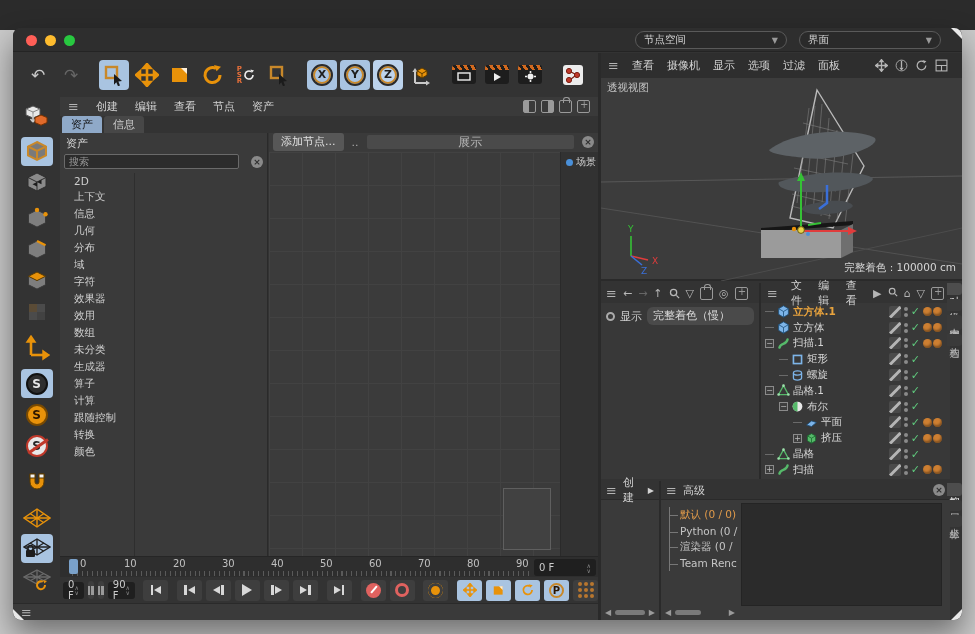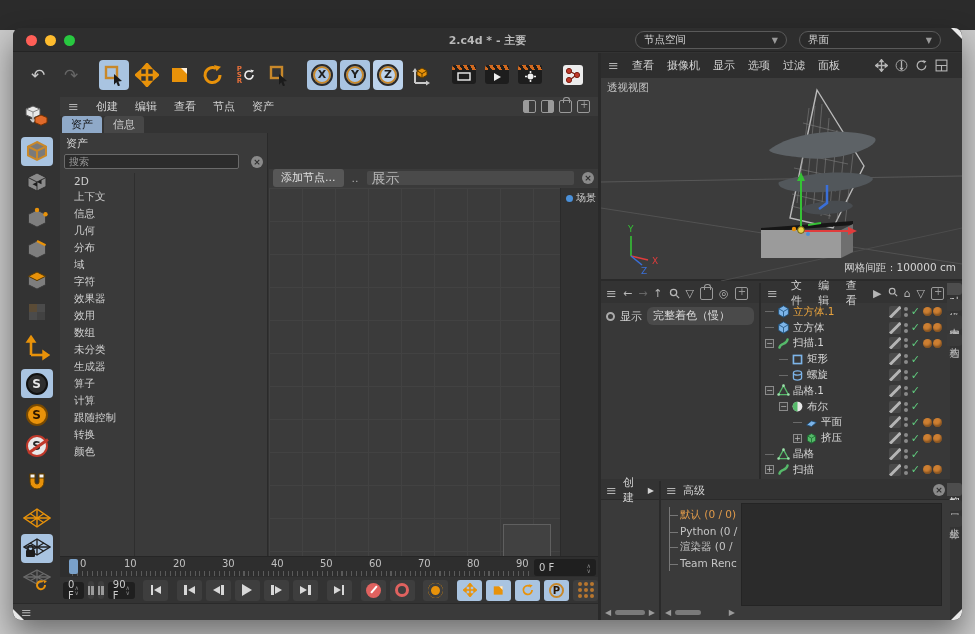--- a/index.html
+++ b/index.html
@@ -55,25 +55,25 @@
   .asset { position:absolute; left:47px; top:105px; width:208px; bottom:64px; background:#3a3a3a; border-right:1px solid #2a2a2a; }
   .asset-title { padding:3px 0 2px 6px; color:#d8d8d8; }
   .search-row { display:flex; align-items:center; gap:12px; padding:1px 4px; }
   .search-input { flex:1; height:15px; background:#2c2c2c; border:1px solid #6a6a6a; border-radius:2px; color:#ddd; font-size:10px; padding:0 4px; outline:none; }
   .search-input::placeholder { color:#9a9a9a; }
   .xcirc { width:12px; height:12px; border-radius:50%; background:#8a8a8a; color:#2e2e2e; font-size:9px; line-height:12px; text-align:center; font-weight:bold; }
   .cats { position:absolute; left:0; top:40px; bottom:0; width:75px; border-right:1px solid #2e2e2e; overflow:hidden; }
   .cat { padding:1.5px 0 1.5px 14px; color:#cfcfcf; font-size:10.5px; white-space:nowrap; }
 
   
-  .nodeed { position:absolute; left:256px; top:105px; width:329px; bottom:64px; background:#3b3b3b;margin-top:36px; }
+  .nodeed { position:absolute; left:256px; top:105px; width:329px; bottom:64px; background:#3b3b3b; }
   .ne-head { height:18px; display:flex; align-items:center; gap:8px; padding:1px 4px; background:#3a3a3a; }
   .ne-add { background:#575757; border-radius:3px; padding:1px 8px 2px; color:#e0e0e0; }
   .ne-dots { color:#aaa; }
-  .ne-filter { flex:1; height:14px; background:#4a4a4a; border:none; border-radius:2px; color:#c9c9c9; padding:0 5px; font-size:14px; outline:none; }
+  .ne-filter { flex:1; height:14px; background:#4a4a4a; border:none; border-radius:2px; color:#c9c9c9; padding:0 5px; font-size:12px; outline:none;text-align:center; }
   .ne-filter::placeholder{ color:#b5b5b5; }
   .ne-grid { position:absolute; left:0; top:19px; right:0; bottom:0;
     background-image:linear-gradient(#424242 1px,transparent 1px),linear-gradient(90deg,#424242 1px,transparent 1px);
     background-size:33px 33px; }
   .ne-strip { position:absolute; right:0; top:19px; width:38px; bottom:0; background:#323232; border-left:1px solid #2a2a2a; }
   .ne-scene { position:absolute; right:2px; top:22px; display:flex; align-items:center; gap:3px; color:#d0d0d0; font-size:10px; }
   .bluedot { width:7px; height:7px; border-radius:50%; background:#4a90d9; }
   .ne-frame { position:absolute; left:234px; top:355px; width:48px; height:62px; border:1px solid #5f5f5f; background:#414141; }
 
   
@@ -92,21 +92,21 @@
   .nodechip i { position:absolute; width:4px; height:4px; border-radius:50%; background:#c33; }
   .disp-val { background:#4a4a4a; border-radius:6px; padding:1px 6px 2px; color:#ddd; flex:1; }
   .radio { width:9px; height:9px; border:2px solid #aaa; border-radius:50%; }
 
   .om { flex:1; background:#383838; position:relative; }
   .om-menu { height:20px; background:#333; display:flex; align-items:center; gap:13px; padding:0 6px; color:#d2d2d2; }
   .om-menu .ri { margin-left:auto; display:flex; gap:6px; color:#b5b5b5; }
   .om-rows { position:absolute; top:21px; left:0; right:0; bottom:0; overflow:hidden; }
   .om-row { height:15.8px; display:flex; align-items:center; gap:3px; padding-left:4px; position:relative; }
   .om-label { color:#d5d5d5; font-size:10.5px; }
-  .om-row.sel .om-label { color:#e8a33d; font-weight:normal; }
+  .om-row.sel .om-label { color:#e8a33d; font-weight:bold; }
   .ind1{ margin-left:14px; } .ind2{ margin-left:28px; }
   .exp { width:9px; height:9px; border:1px solid #8a8a8a; font-size:8px; line-height:7px; text-align:center; color:#bbb; background:#3e3e3e; flex:0 0 auto; }
   .treebar { width:9px; flex:0 0 auto; border-bottom:1px solid #6a6a6a; height:1px; }
   .om-tgl { margin-left:auto; display:flex; align-items:center; gap:3px; padding-right:3px; }
   .pencil { width:12px; height:12px; background:#4a4a4a; border-radius:2px; position:relative; overflow:hidden; }
   .pencil:before { content:""; position:absolute; left:5px; top:-2px; width:3px; height:16px; background:#b5b5b5; transform:rotate(45deg); }
   .dots2 { display:flex; flex-direction:column; gap:2px; }
   .dots2 i { width:4px; height:4px; border-radius:50%; background:#8a8a8a; }
   .chk { color:#5fc97d; font-size:11px; font-weight:bold; }
   .tags { display:flex; gap:1px; width:24px; }
@@ -169,21 +169,20 @@
 <div class="topstrip"></div>
 
 <div class="window">
 
   <div class="titlebar">
     <div class="lights">
       <div class="light r"></div>
       <div class="light y"></div>
       <div class="light g"></div>
     </div>
-    <div class="win-title">2.c4d * - 主要</div>
     <div class="dd dd1">
         <span>节点空间</span>
         <span class="chev">▼</span>
       </div>
     <div class="dd dd2">
         <span>界面</span>
         <span class="chev">▼</span>
       </div>
   </div>
 
@@ -602,21 +601,21 @@
         <g>
           <line x1="30" y1="178" x2="30" y2="158" stroke="#35c135" stroke-width="1.6"></line>
           <line x1="30" y1="178" x2="47" y2="182" stroke="#e03c3c" stroke-width="1.6"></line>
           <line x1="30" y1="178" x2="41" y2="187" stroke="#3a6fd8" stroke-width="1.6"></line>
           <text x="27" y="154" fill="#35c135" font-size="9">Y</text>
           <text x="51" y="186" fill="#e03c3c" font-size="9">X</text>
           <text x="40" y="196" fill="#3a6fd8" font-size="9">Z</text>
         </g>
       </svg>
       <div class="vp-label">透视视图</div>
-      <div class="vp-grid">网格间距 : 100000 cm</div>
+      <div class="vp-grid">完整着色 : 100000 cm</div>
     </div>
 
     <div class="midrow">
       <div class="snp">
         <div class="snp-tools">
           <span class="ham">≡</span>
           <span>←</span>
           <span style="color:#666">→</span>
           <span>↑</span>
           <svg width="11" height="11" viewBox="0 0 12 12">

